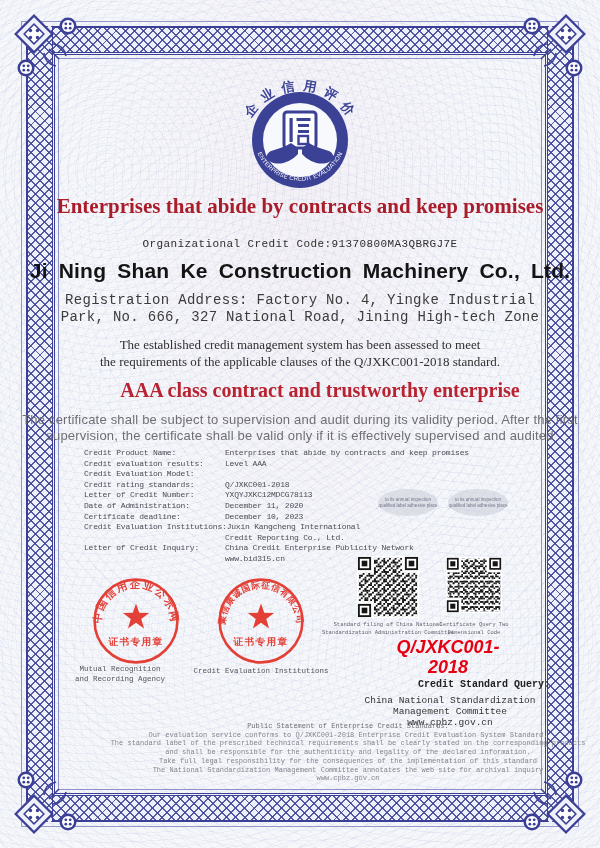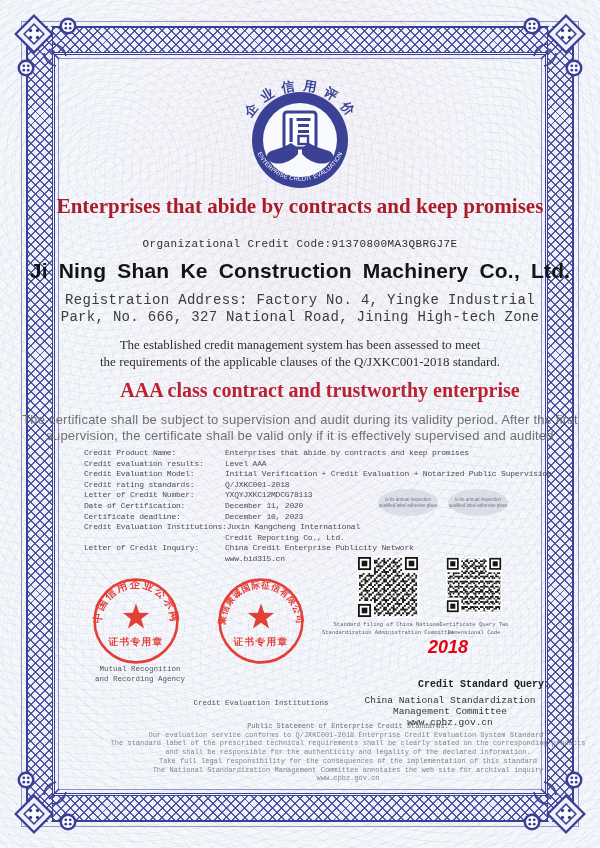--- a/index.html
+++ b/index.html
@@ -59,21 +59,21 @@
 
   .oval{position:absolute;width:60px;height:27px;border-radius:50%;
     background:rgba(203,205,216,.55);color:#77778a;font-size:4.5px;line-height:6px;
     display:flex;flex-direction:column;align-items:center;justify-content:center;text-align:center;}
   .oval1{left:378px;top:489px}.oval2{left:448px;top:489px}
 
   .seal{position:absolute;width:92px;height:92px;opacity:.93;}
   .seal-left{left:90px;top:575px}.seal-right{left:215px;top:575px}
   .seal-caption{position:absolute;width:160px;text-align:center;
     font-family:"Liberation Mono",monospace;font-size:7.5px;line-height:10px;color:#55555c;}
-  .cap-left{left:60px;top:664px}.cap-right{left:181px;top:698px}
+  .cap-left{left:40px;top:664px}.cap-right{left:181px;top:666px}
 
   .qr{position:absolute;}
   .qr-left{left:357px;top:556px;width:62px;height:62px}
   .qr-right{left:446px;top:557px;width:56px;height:56px}
   .qr-caption{position:absolute;width:140px;text-align:center;
     font-family:"Liberation Mono",monospace;font-size:5.5px;line-height:7.5px;color:#66666e;}
   .qcap-left{left:318px;top:621px}.qcap-right{left:404px;top:621px}
 
   .stdcode{position:absolute;left:348px;top:637px;width:200px;text-align:center;
     font-size:18px;font-weight:bold;font-style:italic;color:#e60012;line-height:20px;}
@@ -256,24 +256,24 @@
   <div class="abs ctr addr addr2">Park, No. 666, 327 National Road, Jining High-tech Zone</div>
   <div class="abs ctr assess assess1">The established credit management system has been assessed to meet</div>
   <div class="abs ctr assess assess2">the requirements of the applicable clauses of the Q/JXKC001-2018 standard.</div>
   <div class="abs ctr grade">AAA class contract and trustworthy enterprise</div>
   <div class="abs ctr sup sup1">The certificate shall be subject to supervision and audit during its validity period. After the first</div>
   <div class="abs ctr sup sup2">supervision, the certificate shall be valid only if it is effectively supervised and audited</div>
 
   <div class="details">
     <div class="drow"><span class="dlabel">Credit Product Name:</span><span class="dvalue">Enterprises that abide by contracts and keep promises</span></div>
     <div class="drow"><span class="dlabel">Credit evaluation results:</span><span class="dvalue">Level AAA</span></div>
-    <div class="drow"><span class="dlabel">Credit Evaluation Model:</span><span class="dvalue">Initial Verification + Credit Evaluation + Notarized Public Supervision</span></div>
+    <div class="drow"><span class="dlabel">Credit Evaluation Model:</span></div>
     <div class="drow"><span class="dlabel">Credit rating standards:</span><span class="dvalue">Q/JXKC001-2018</span></div>
     <div class="drow"><span class="dlabel">Letter of Credit Number:</span><span class="dvalue">YXQYJXKC12MDCG78113</span></div>
-    <div class="drow"><span class="dlabel">Date of Certification:</span><span class="dvalue">December 11, 2020</span></div>
+    <div class="drow"><span class="dlabel">Date of Administration:</span><span class="dvalue">December 11, 2020</span></div>
     <div class="drow"><span class="dlabel">Certificate deadline:</span><span class="dvalue">December 10, 2023</span></div>
     <div class="drow"><span class="dlabel">Credit Evaluation Institutions:</span><span class="dvalue">Juxin Kangcheng International</span></div>
     <div class="drow"><span class="dlabel"></span><span class="dvalue">Credit Reporting Co., Ltd.</span></div>
     <div class="drow"><span class="dlabel">Letter of Credit Inquiry:</span><span class="dvalue">China Credit Enterprise Publicity Network</span></div>
     <div class="drow"><span class="dlabel"></span><span class="dvalue">www.bid315.cn</span></div>
   </div>
 
   <div class="oval oval1">
     <div>to its annual inspection</div>
     <div>qualified label adhesive place</div>
@@ -375,20 +375,21 @@
   <div class="qr-caption qcap-left">
     <div>Standard filing of China National</div>
     <div>Standardization Administration Committee</div>
   </div>
   <div class="qr-caption qcap-right">
     <div>Certificate Query Two</div>
     <div>Dimensional Code</div>
   </div>
 
   <div class="stdcode">
+    <div>Q/JXKC001-</div>
     <div>2018</div>
   </div>
 
   <div class="query-label">Credit Standard Query:</div>
   <div class="query-lines">
     <div>China National Standardization</div>
     <div>Management Committee</div>
     <div>www.cpbz.gov.cn</div>
   </div>
 

